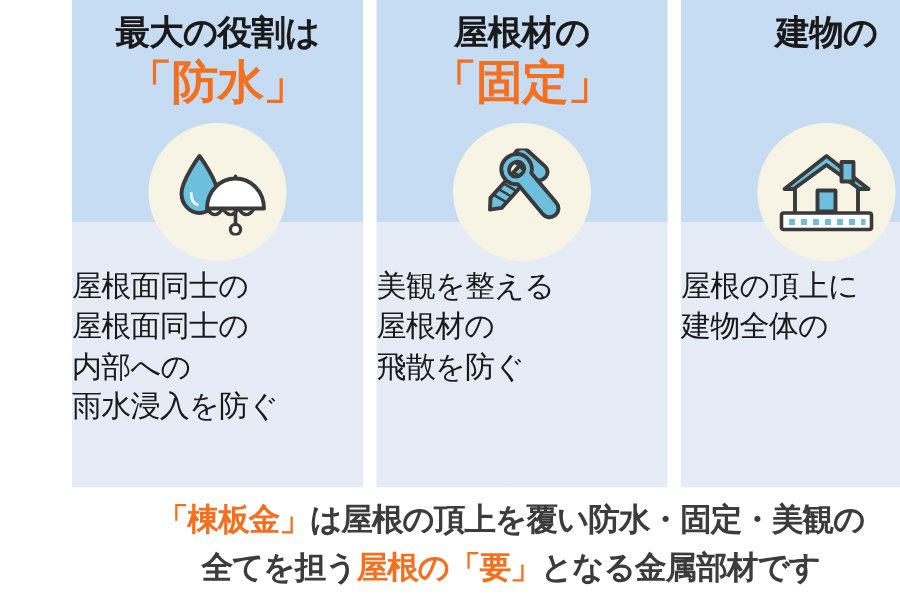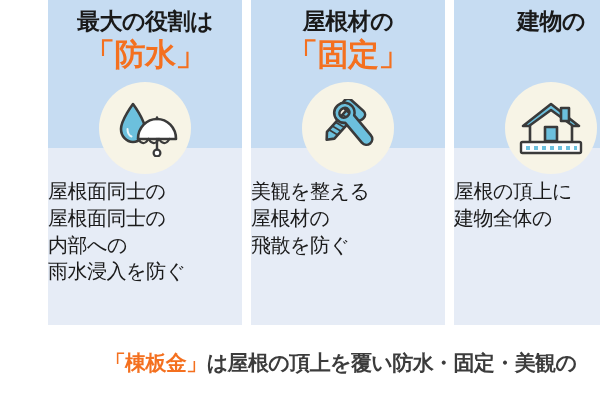--- a/index.html
+++ b/index.html
@@ -245,15 +245,18 @@
         <span class="body-line">建物全体の</span>
       </div>
     </div>
 
   </div>
 
   <div class="banner">
     <span class="banner-line">
       <span class="hl">「棟板金」</span><span>は屋根の頂上を覆い防水・固定・美観の</span>
     </span>
+    <span class="banner-line">
+      <span>全てを担う</span><span class="hl">屋根の「要」</span><span>となる金属部材です</span>
+    </span>
   </div>
 
 </div>
 
 </body></html>

